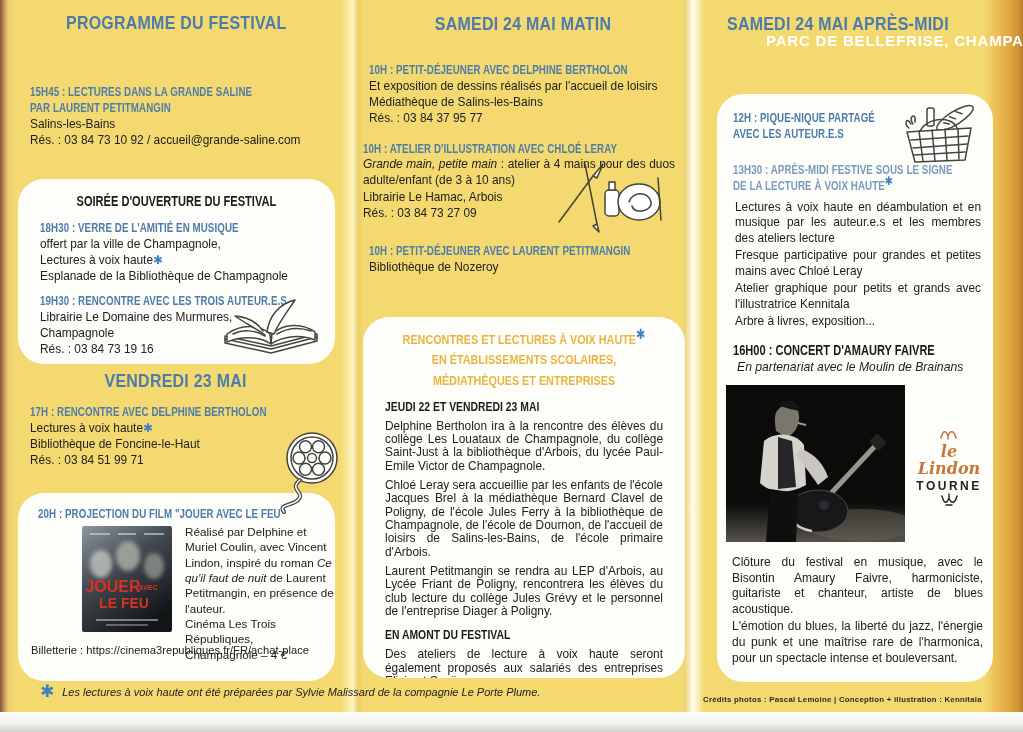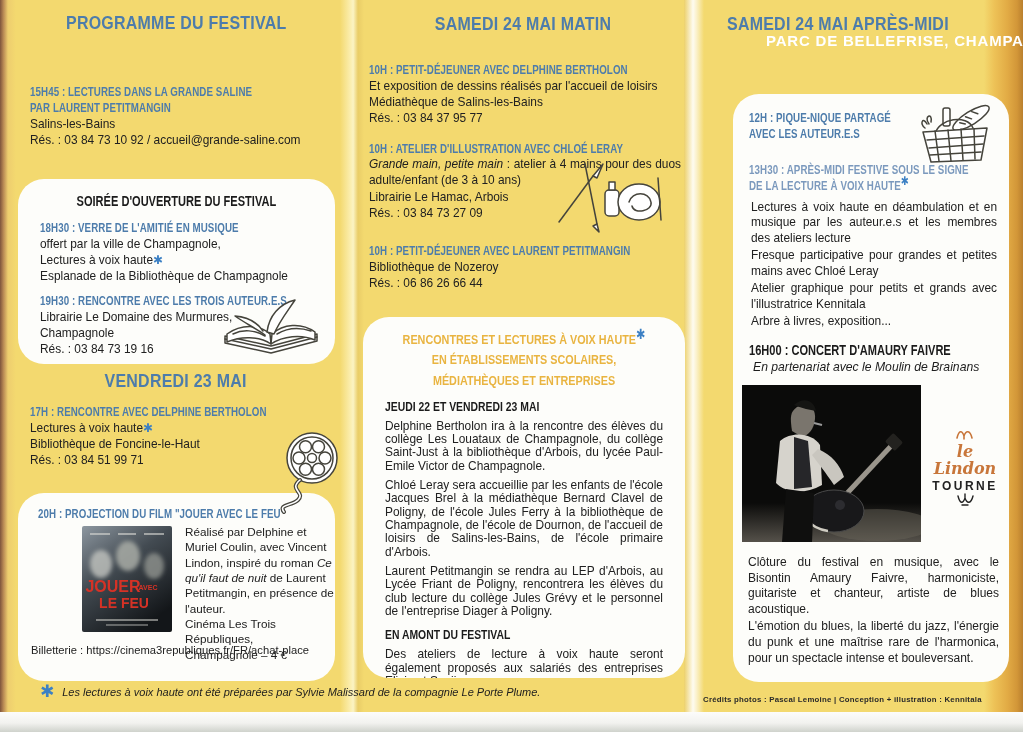--- a/index.html
+++ b/index.html
@@ -65,21 +65,21 @@
   .poster{position:absolute;left:64px;top:33px;width:90px;height:106px;border-radius:2px;overflow:hidden;}
   .fdesc{position:absolute;left:167px;top:31px;width:152px;font-size:11.7px;line-height:1.31;color:var(--ink);}
   .fdesc .it{font-style:italic;}
   .ticket{position:absolute;left:13px;top:151px;width:300px;font-size:11.2px;color:var(--ink);}
 
   .box-school{left:11px;top:317px;width:322px;height:361px;overflow:hidden;}
   .box-school .titles{margin-top:13px;}
   .box-school .subh{margin:8px 22px 0;}
   .box-school .just{margin:6px 22px 0;font-size:11.9px;line-height:1.12;}
 
-  .box-right{left:22px;top:94px;width:276px;height:588px;margin-left:16px;}
+  .box-right{left:22px;top:94px;width:276px;height:588px;}
   .rp-p{position:absolute;left:18px;right:12px;}
   .rp-p .just{line-height:1.3;margin-top:2px;}
 
   .photo{position:absolute;left:9px;top:291px;width:179px;height:157px;}
   .logo{position:absolute;left:193px;top:332px;width:78px;text-align:center;z-index:4;}
   .logo-script{font-family:"DejaVu Serif",serif;font-style:italic;font-weight:700;
     font-size:16px;color:#c8763a;line-height:1.05;}
   .logo-tourne{font-weight:700;font-size:12px;color:#222;letter-spacing:2.5px;margin-top:1px;}
 
   .footnote{position:absolute;left:40px;top:683px;display:flex;gap:8px;z-index:4;}
@@ -215,21 +215,21 @@
         <span class="t-day">SAMEDI 24 MAI MATIN</span>
       </div>
 
       <div class="abs" style="left:17px;top:62px;width:315px;">
         <span class="t-event">10H : PETIT-DÉJEUNER AVEC DELPHINE BERTHOLON</span>
         <div class="bl">Et exposition de dessins réalisés par l'accueil de loisirs</div>
         <div class="bl">Médiathèque de Salins-les-Bains</div>
         <div class="bl">Rés. : 03 84 37 95 77</div>
       </div>
 
-      <div class="abs" style="left:17px;top:141px;width:312px;">
+      <div class="abs" style="left:11px;top:141px;width:312px;">
         <span class="t-event">10H : ATELIER D'ILLUSTRATION AVEC CHLOÉ LERAY</span>
         <div class="just"><span style="font-style:italic">Grande main, petite main</span><span> : atelier à 4 mains pour des duos adulte/enfant (de 3 à 10 ans)</span></div>
         <div class="bl">Librairie Le Hamac, Arbois</div>
         <div class="bl">Rés. : 03 84 73 27 09</div>
       </div>
 
       <span class="abs" style="left:203px;top:160px;">
         <svg class="line-art" width="110" height="75" viewBox="0 0 110 75">
           <path d="M4 62 L38 16"></path>
             <path d="M38 16 L48 4 L42 18 Z" fill="#fff"></path>
@@ -239,21 +239,20 @@
           <rect x="54" y="22" width="6" height="8" fill="#fff"></rect>
           <ellipse cx="84" cy="42" rx="21" ry="18" fill="#fff"></ellipse>
           <path d="M74 42 C77 31 94 31 96 42 C98 51 79 55 77 46"></path>
           <path d="M103 18 L106 60"></path>
         </svg>
       </span>
 
       <div class="abs" style="left:17px;top:243px;width:315px;">
         <span class="t-event">10H : PETIT-DÉJEUNER AVEC LAURENT PETITMANGIN</span>
         <div class="bl">Bibliothèque de Nozeroy</div>
-        <div class="bl">Rés. : 06 86 26 66 44</div>
       </div>
 
       <div class="wbox box-school">
         <div class="titles">
           <span class="t-orange"><span>RENCONTRES ET LECTURES À VOIX HAUTE</span><span class="ast sup" style="font-size:14px">✱</span></span>
           <span class="t-orange">EN ÉTABLISSEMENTS SCOLAIRES,</span>
           <span class="t-orange">MÉDIATHÈQUES ET ENTREPRISES</span>
         </div>
         <div class="subh">
           <span class="t-black-sm">JEUDI 22 ET VENDREDI 23 MAI</span>

